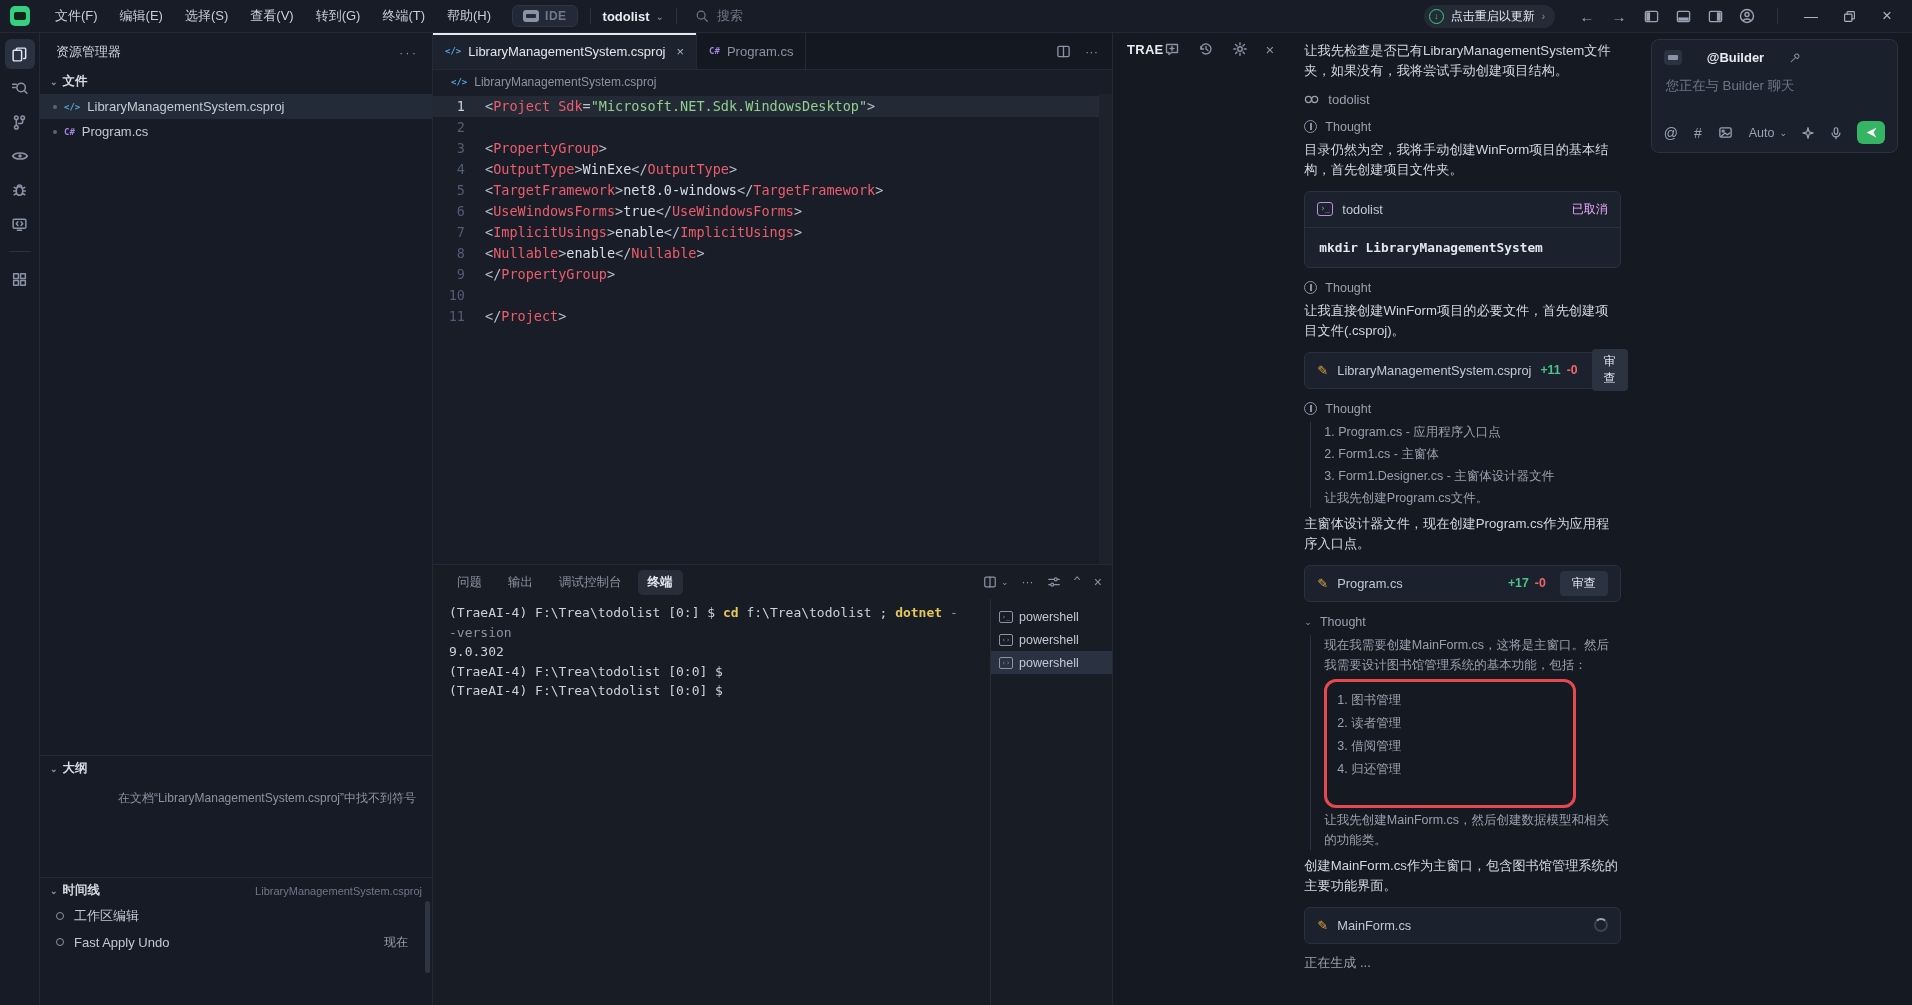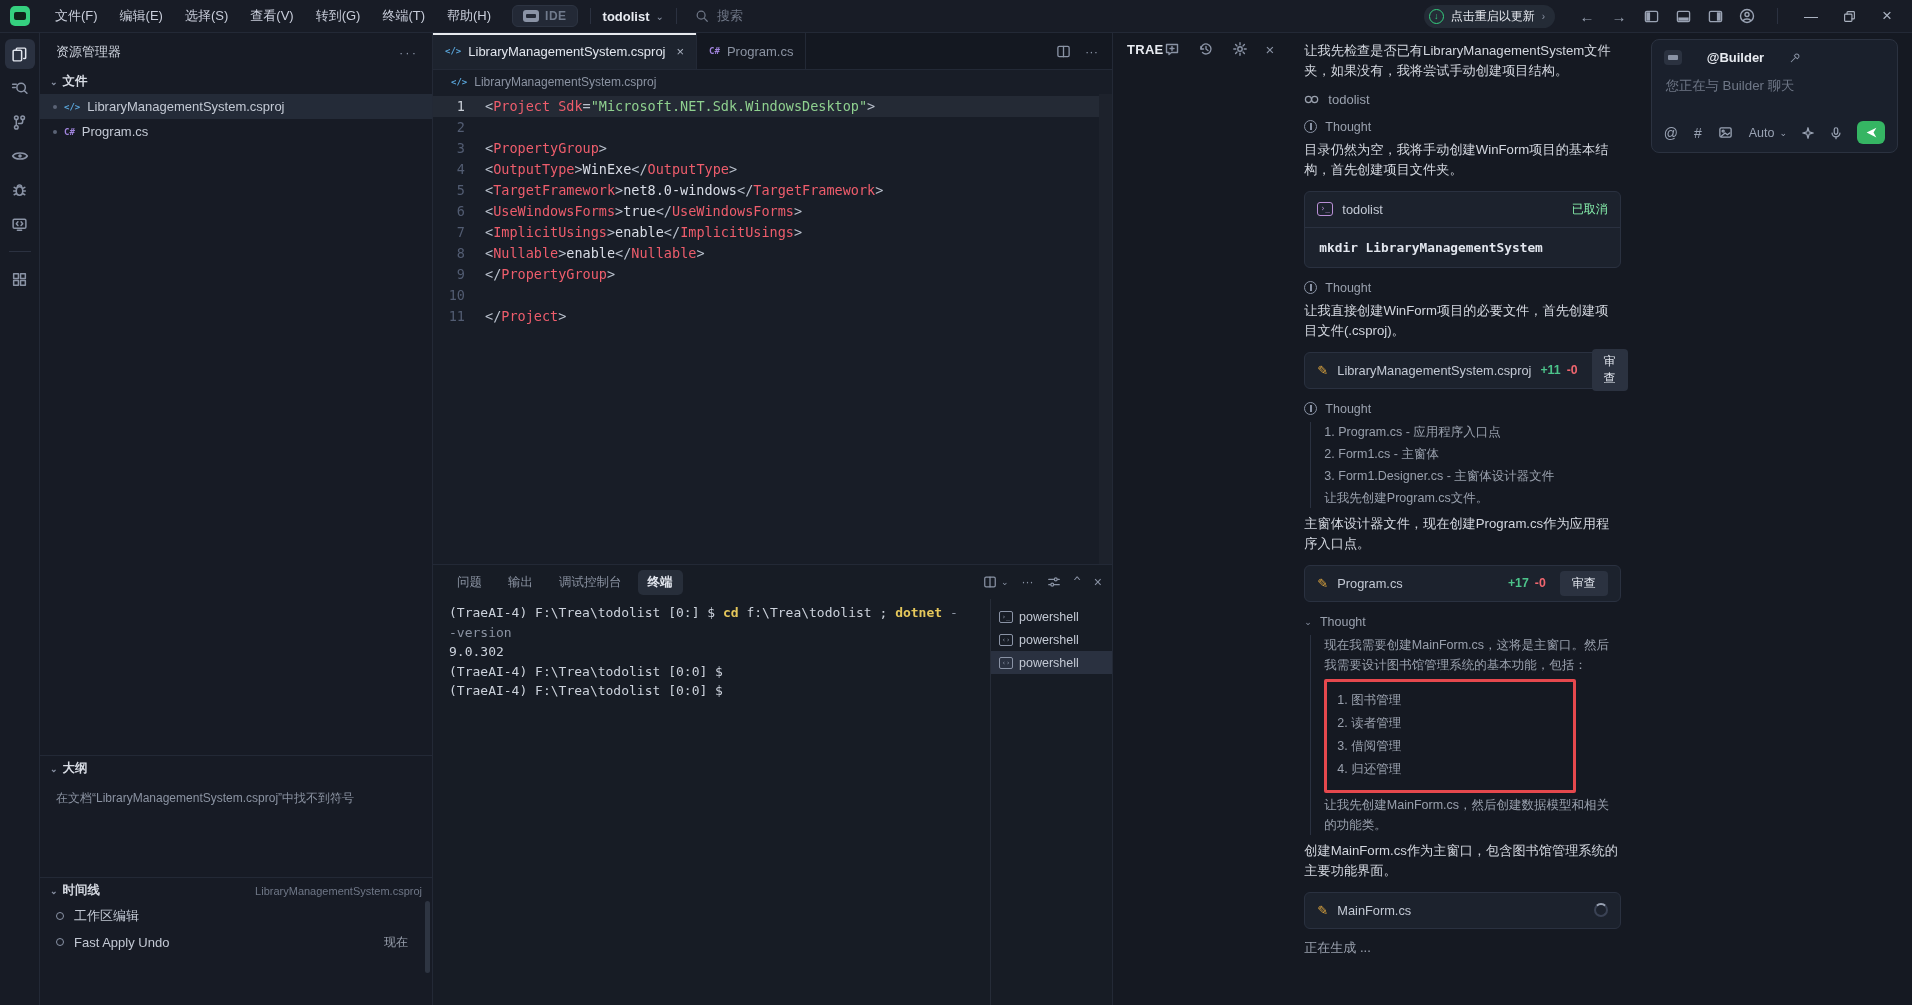--- a/index.html
+++ b/index.html
@@ -103,30 +103,30 @@
   .c-ref { display:flex; align-items:center; gap:8px; color:#9aa1ae; margin:10px 0; }
   .t-label { display:flex; align-items:center; gap:8px; color:#9aa1ae; margin:13px 0 6px 0; font-size:12.5px;}
   .t-icon { width:13px; height:13px; border:1.2px solid #8a93a5; border-radius:50%; position:relative; flex:0 0 auto;}
   .t-icon::after { content:""; position:absolute; left:5px; top:2px; width:1.2px; height:7px; background:#8a93a5;}
   .t-chev { color:#8a93a5; font-size:9px; }
   .t-body { margin-left:6px; border-left:1px solid #2a3140; padding-left:13px; color:#99a0ad; font-size:12.5px; line-height:1.6; }
   .t-body .titem { margin:2px 0; }
   .card { border:1px solid #2a3140; background:#1c222d; border-radius:6px; margin:8px 0; }
   .card-head { height:35px; display:flex; align-items:center; gap:9px; padding:0 12px; }
   .card-title { color:#c3c9d4; font-size:12.8px; }
-  .badge-cancel { margin-left:auto; color:#86efac; font-size:12px; }
+  .badge-cancel { margin-left:auto; color:#f0abfc; font-size:12px; }
   .card-body { border-top:1px solid #2a3140; padding:12px 14px; font-family:"DejaVu Sans Mono", monospace; font-weight:700; font-size:12.8px; color:#e2e6ee; }
   .term-ico { width:16px; height:14px; border:1.3px solid #b98fd6; border-radius:3px; color:#b98fd6; font-size:8px; text-align:center; line-height:12px; font-family:"DejaVu Sans Mono",monospace; flex:0 0 auto;}
   .pencil { color:#d9a23d; font-size:13px; flex:0 0 auto;}
   .diff { margin-left:auto; display:flex; align-items:center; gap:6px; font-size:12.3px; font-weight:700;}
   .diff .add { color:#4cc38a; } .diff .del { color:#f0666f; }
   .review-btn { background:#2b3240; border-radius:4px; color:#e2e6ee; font-size:12px; padding:4px 12px; margin-left:8px; font-weight:400;}
   .spinner { margin-left:auto; width:14px; height:14px; border:2px solid #3a4254; border-top-color:#9aa3b4; border-radius:50%; animation:spin 1.1s linear infinite; }
   @keyframes spin { to { transform:rotate(360deg);} }
-  .redbox { border:3px solid #e5484d; border-radius:2px; width:252px; padding:5px 10px 8px 10px; margin:4px 0 2px 0; }
+  .redbox { border:3px solid #e5484d; border-radius:12px; width:252px; padding:5px 10px 23px 10px; margin:4px 0 2px 0; }
   .redbox .titem { margin:3px 0; }
   .gen-status { color:#9aa1ae; margin:10px 0 6px 0; }
 
   
   .chat-input-wrap { padding:6px 14px 12px 14px; flex:0 0 auto;}
   .chat-input { border:1px solid #2b3240; background:#1a202c; border-radius:8px; padding:10px 12px 8px 12px; }
   .ci-head { display:flex; align-items:center; gap:25px; }
   .agent-chip { width:18px; height:15px; background:#2b3240; border-radius:4px; position:relative; flex:0 0 auto;}
   .agent-chip::after { content:""; position:absolute; left:4px; top:5px; width:10px; height:5px; background:#8a93a5; border-radius:1px; }
   .agent-name { color:#e8ebf1; font-weight:700; font-size:13px; }
@@ -293,21 +293,21 @@
           <span class="gitdot"></span>
           <span class="ficon cs">C#</span>
           <span>Program.cs</span>
         </div>
       </div>
       <div class="sb-sec outline">
         <div class="sec-h">
           <span class="schev">⌄</span>
           <span>大纲</span>
         </div>
-        <div class="outline-body" style="height:96px;">
+        <div class="outline-body" style="height:96px;text-align:right;">
           <div class="outline-msg">在文档“LibraryManagementSystem.csproj”中找不到符号</div>
         </div>
       </div>
       <div class="sb-sec timeline">
         <div class="sec-h">
           <span class="schev">⌄</span>
           <span>时间线</span>
           <span class="right-lbl">LibraryManagementSystem.csproj</span>
         </div>
         <div class="timeline-body">

